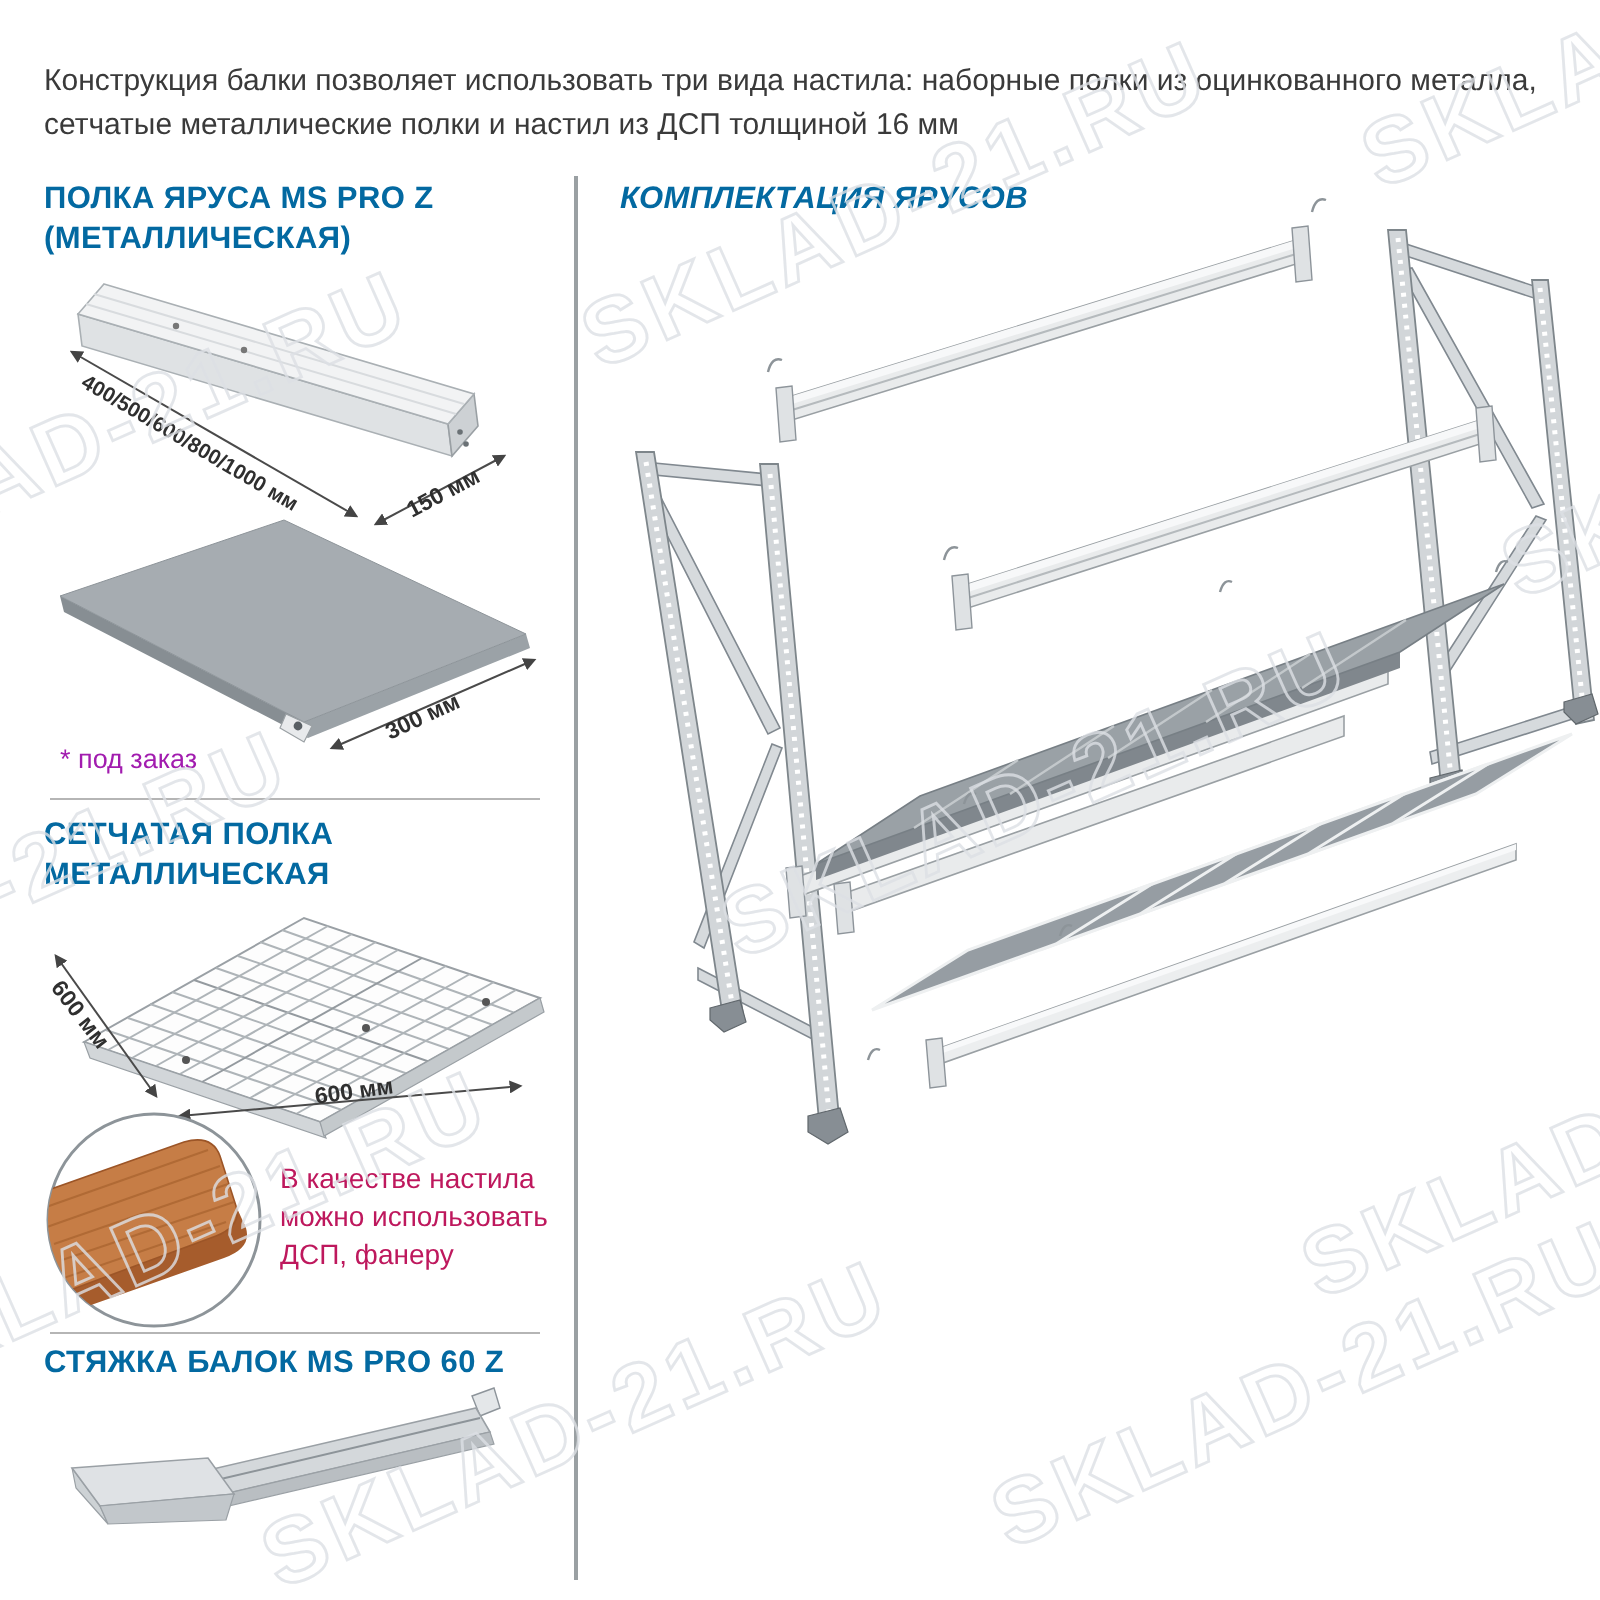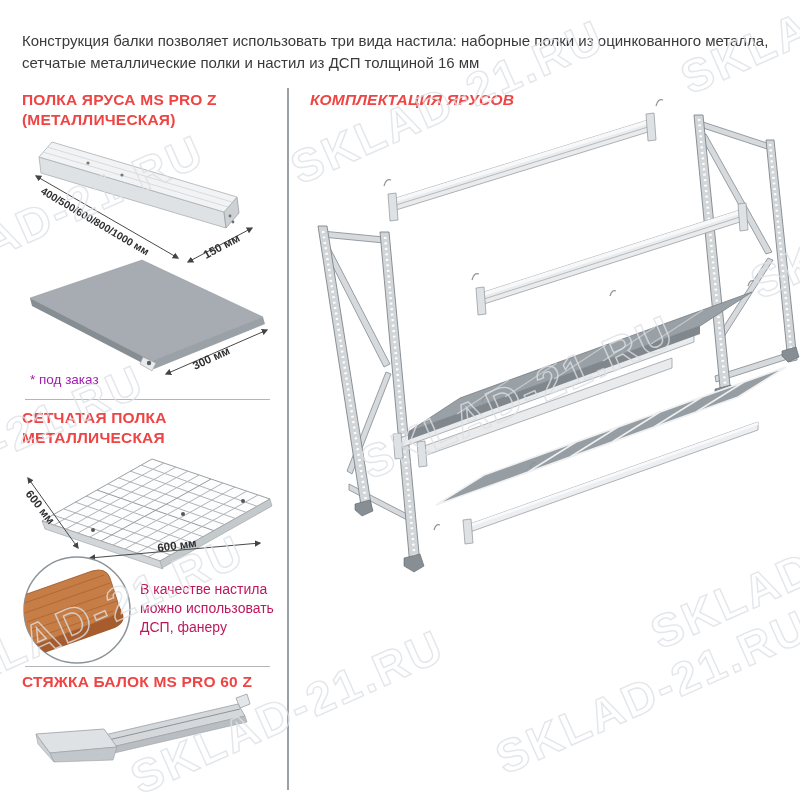--- a/index.html
+++ b/index.html
@@ -3,21 +3,21 @@
 <meta charset="utf-8">
 <style>
   html,body{margin:0;padding:0;background:#ffffff;}
   #page{position:relative;width:800px;height:800px;background:#fff;overflow:hidden;
         font-family:"Liberation Sans",sans-serif;color:#3b3b3b;}
   .layer{position:absolute;left:0;top:0;width:800px;height:800px;}
   #wm-layer{z-index:3;pointer-events:none;}
   #content{z-index:2;}
   .intro{position:absolute;left:22px;top:30px;width:758px;font-size:15px;line-height:1.45;
          color:#3a3a3a;font-weight:normal;}
-  .sec-title{position:absolute;color:#ef4444;font-weight:700;font-size:15.5px;line-height:1.28;
+  .sec-title{position:absolute;color:#0369a1;font-weight:700;font-size:15.5px;line-height:1.28;
              letter-spacing:.2px;}
   .sec-title span{display:block;}
   #h-shelf{left:22px;top:90px;}
   #h-mesh{left:22px;top:408px;}
   #h-tie{left:22px;top:672px;text-align:center;}
   #h-assembly{left:310px;top:90px;font-style:italic;}
   .note{position:absolute;left:30px;top:372px;font-size:13.5px;color:#a21caf;}
   .caption{position:absolute;left:140px;top:580px;width:152px;font-size:14px;line-height:1.35;
            color:#be185d;}
   .vdivider{position:absolute;left:287px;top:88px;width:2px;height:702px;background:#9aa0a3;}

